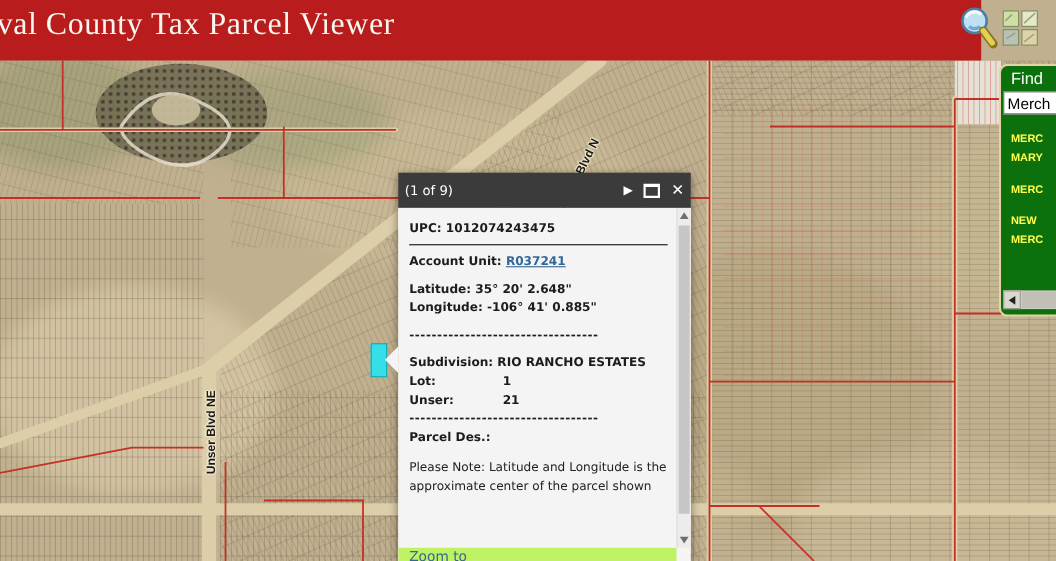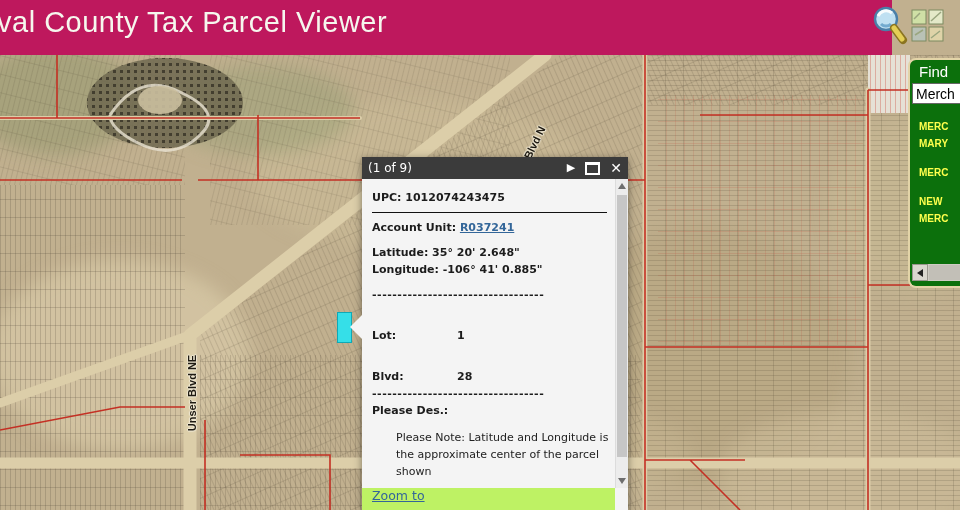--- a/index.html
+++ b/index.html
@@ -1,62 +1,62 @@
 <!DOCTYPE html>
 <html><head>
 <meta charset="utf-8">
 <style>
   html,body{margin:0;padding:0;background:#222;}
   #stage{position:relative;width:960px;height:510px;overflow:hidden;
          font-family:"Liberation Sans",sans-serif;background:#c1b08f;}
 
   
   .app-header{position:absolute;left:0;top:0;width:892px;height:55px;
-              background:#be185d;z-index:6;}
+              background:#b91c1c;z-index:6;font-family:Liberation Serif, serif;}
   .app-title{position:absolute;left:-3px;top:6px;color:#f6f7ee;font-size:29px;
              letter-spacing:.5px;white-space:nowrap;}
   .hdr-icon{position:absolute;top:4px;cursor:pointer;}
   .hdr-search{left:869px;}
   .hdr-basemap{left:911px;top:9px;}
 
   
   .map-wrap{position:absolute;left:0;top:55px;width:960px;height:455px;z-index:1;}
   .street-label{position:absolute;color:#1e1a12;font-size:11px;font-weight:bold;
       white-space:nowrap;z-index:2;
       text-shadow:0 0 2px #efe8d4,1px 0 1px #efe8d4,-1px 0 1px #efe8d4,0 1px 1px #efe8d4,0 -1px 1px #efe8d4;}
   .street-label.v1{left:192px;top:338px;transform:translate(-50%,-50%) rotate(-90deg);}
   .street-label.v2{left:527px;top:103px;transform:translate(-50%,-50%) rotate(-64deg);}
 
   .parcel-highlight{position:absolute;left:337px;top:312px;width:13px;height:29px;
       background:#35dfe8;border:1px solid #0fa9b6;z-index:3;}
 
   
   .popup{position:absolute;left:362px;top:157px;width:266px;height:353px;z-index:5;
          box-shadow:0 2px 8px rgba(0,0,0,.45);font-family:"DejaVu Sans",sans-serif;}
-  .popup-header{height:22px;background:#3b3b3b;color:#fff;display:flex;align-items:center;
+  .popup-header{height:32px;background:#3b3b3b;color:#fff;display:flex;align-items:center;
          font-size:12px;padding:0 6px;}
   .popup-pager{flex:0 0 auto;}
   .popup-spacer{flex:1;}
   .popup-btn{color:#fff;font-size:11px;margin-left:10px;cursor:pointer;line-height:22px;}
   .popup-max{width:11px;height:8px;border:2px solid #fff;border-top-width:3px;
          display:inline-block;margin-left:10px;cursor:pointer;}
   .popup-close{font-size:14px;font-weight:bold;}
   .popup-body{position:relative;height:331px;background:#f4f4f4;overflow:hidden;}
   .popup-pointer{position:absolute;left:-12px;top:158px;width:0;height:0;
          border-top:12px solid transparent;border-bottom:12px solid transparent;
          border-right:12px solid #f4f4f4;}
   .scroll-content{position:absolute;left:0;top:0;right:13px;padding:10px 6px 0 10px;
          color:#1c1c1c;font-size:11px;line-height:17px;font-weight:bold;}
   .hr-solid{border:none;border-top:1px solid #111;margin:6px 2px 6px 0;}
   .acct-line{margin-bottom:8px;}
   .link{color:#336699;text-decoration:underline;cursor:pointer;text-align:center;}
   .sep{margin:8px 0;letter-spacing:.5px;white-space:nowrap;overflow:hidden;}
-  .kv-row{display:flex;margin-top:24px;}
+  .kv-row{display:flex;}
   .kv-row .k{width:85px;flex:0 0 85px;}
-  .note{font-weight:normal;margin-top:10px;color:#222;margin-left:24px;}
+  .note{font-weight:normal;margin-top:10px;color:#222;}
   .popup-footer{position:absolute;left:0;right:13px;bottom:0;height:22px;background:#bef264;
          padding-left:10px;font-size:12.5px;}
   .vscroll{position:absolute;right:0;top:0;width:13px;height:309px;background:#ececec;
          border-left:1px solid #dcdcdc;box-sizing:border-box;}
   .vthumb{position:absolute;left:1px;right:1px;top:16px;height:262px;background:#c6c6c6;}
   .arr{position:absolute;left:2px;width:0;height:0;border-left:4px solid transparent;
          border-right:4px solid transparent;}
   .arr-up{top:4px;border-bottom:6px solid #6e6e6e;}
   .arr-dn{bottom:4px;border-top:6px solid #6e6e6e;}
 
@@ -205,30 +205,31 @@
     </div>
 
     <div class="popup-body">
       <div class="scroll-content">
         <div>UPC: 1012074243475</div>
         <hr class="hr-solid">
         <div class="acct-line"><span>Account Unit: </span><span class="link">R037241</span></div>
         <div>Latitude: 35° 20' 2.648"</div>
         <div>Longitude: -106° 41' 0.885"</div>
         <div class="sep">----------------------------------</div>
+        <div>Subdivision: RIO RANCHO ESTATES</div>
         <div class="kv-row">
           <span class="k">Lot:</span>
           <span>1</span>
         </div>
         <div class="kv-row">
-          <span class="k">Blvd:</span>
-          <span>28</span>
+          <span class="k">Unser:</span>
+          <span>21</span>
         </div>
         <div class="sep" style="margin:0 0 0;">----------------------------------</div>
-        <div>Please Des.:</div>
+        <div>Parcel Des.:</div>
         <div class="note">Please Note: Latitude and Longitude is the approximate center of the parcel shown</div>
       </div>
 
       <div class="vscroll">
         <span class="arr arr-up"></span>
         <div class="vthumb"></div>
         <span class="arr arr-dn"></span>
       </div>
 
       <div class="popup-footer">

